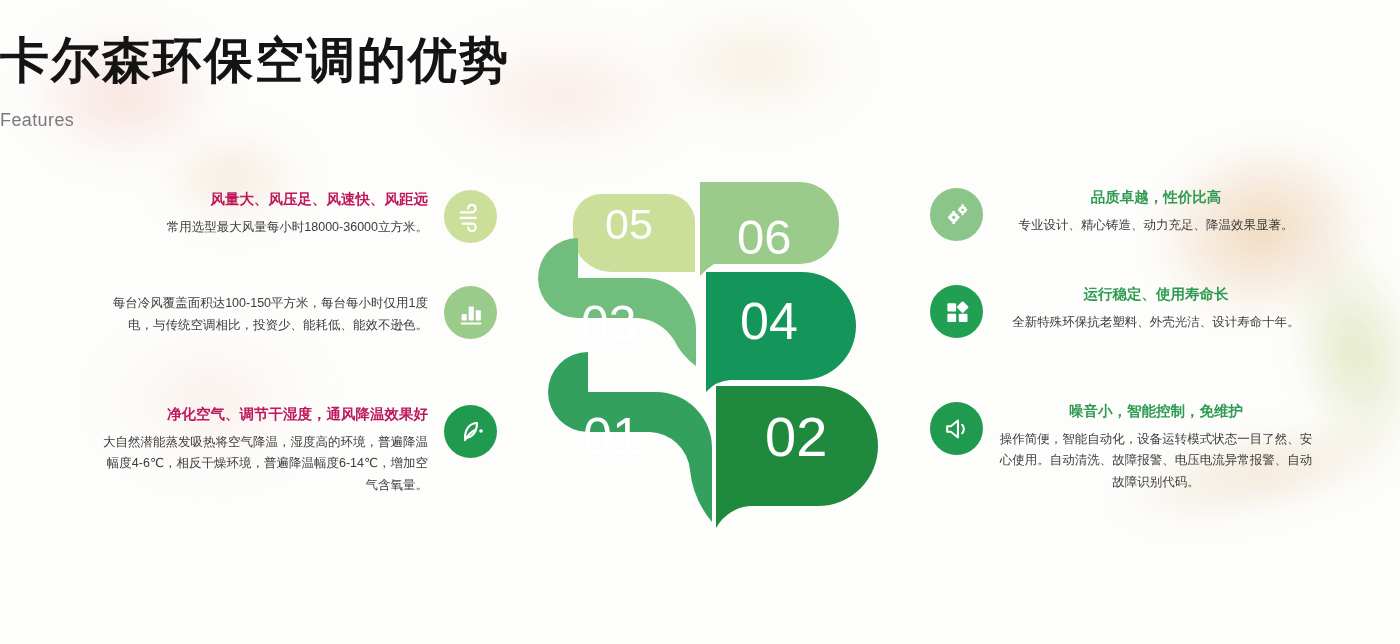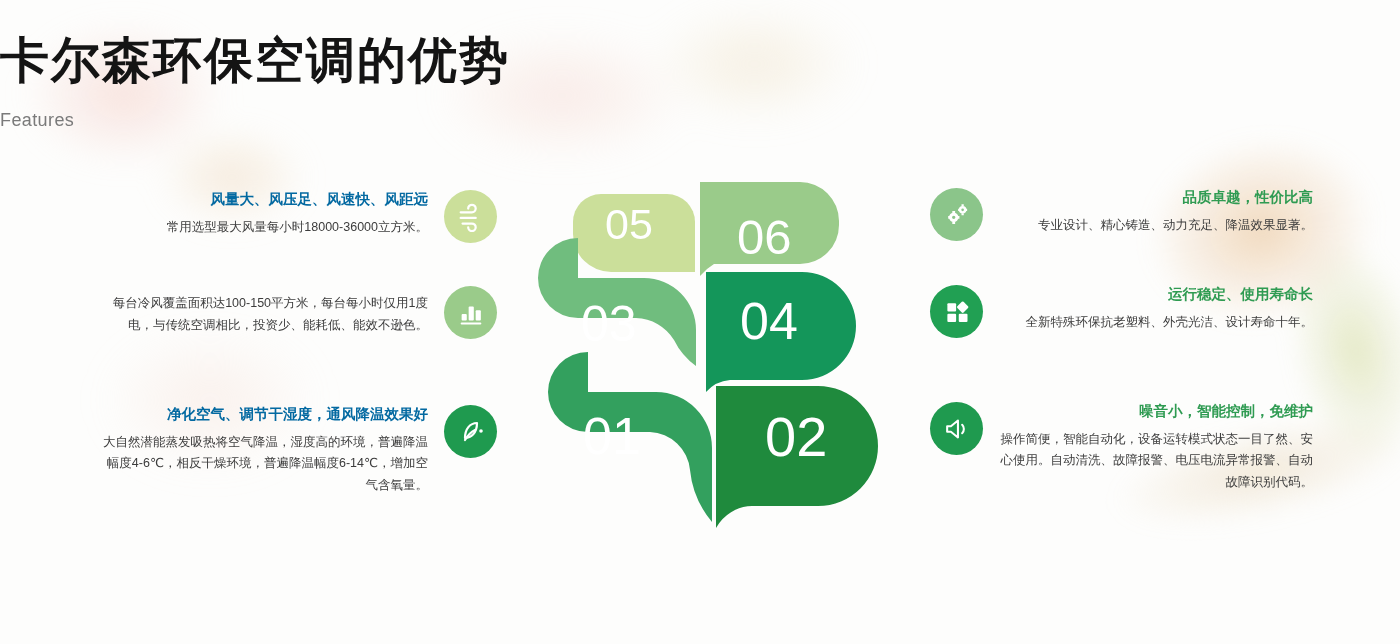--- a/index.html
+++ b/index.html
@@ -63,24 +63,24 @@
 
   
   .side{ position:absolute; top:180px; }
   .side.left{ left:96px;  width:420px; }
   .side.right{ left:930px; width:400px; }
 
   .frow{ display:flex; align-items:flex-start; position:absolute; }
   .side.left .frow{ flex-direction:row; }
   .ftext{ }
   .side.left .ftext{ text-align:right; padding-right:16px; width:348px; }
-  .side.right .ftext{ text-align:right;  padding-left:16px;  width:330px; }
+  .side.right .ftext{ text-align:center;  padding-left:16px;  width:330px; }
 
   .fhead{
-    font-size:14.5px; font-weight:700; color:#0369a1;
+    font-size:14.5px; font-weight:700; color:#be185d;
     line-height:1.35; white-space:nowrap;
   }
   .side.right .fhead{ color:#2f9b52; }
   .fbody{
     margin-top:7px; font-size:12.5px; color:#3c3c3c; line-height:1.72;
   }
 
   
   .ficon{
     width:53px; height:53px; border-radius:50%;

